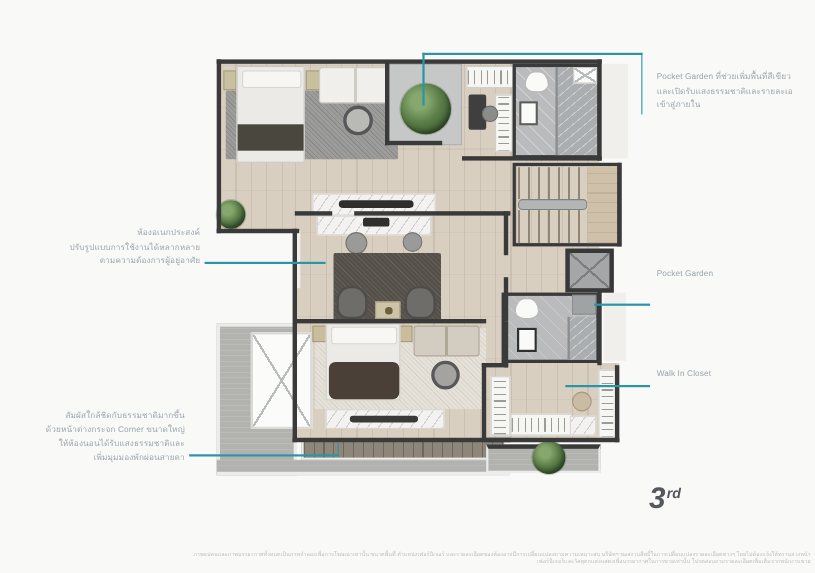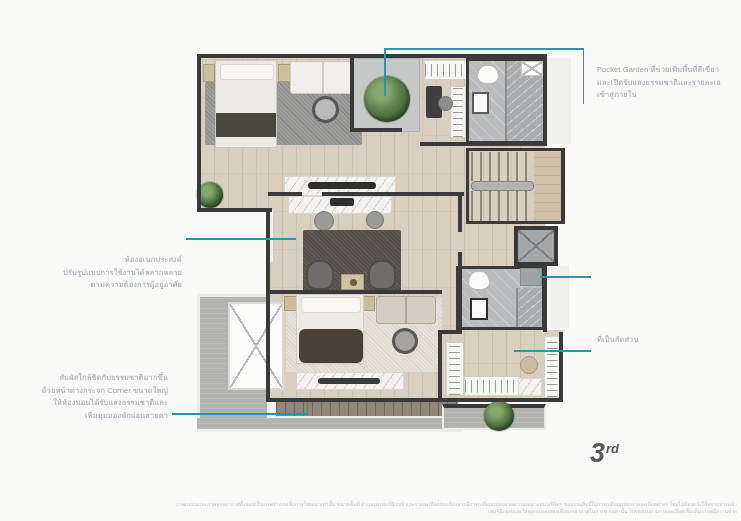--- a/index.html
+++ b/index.html
@@ -197,27 +197,28 @@
 
 </div>
 
 <div class="ann right-col" style="left:597px;top:64px;width:140px;">
   <div class="ann-lines">Pocket Garden ที่ช่วยเพิ่มพื้นที่สีเขียว
 และเปิดรับแสงธรรมชาติและรายละเอ
 เข้าสู่ภายใน</div>
 </div>
 
 <div class="ann right-col" style="left:597px;top:243px;width:140px;">
+  <div class="ann-title">Pocket Garden</div>
 </div>
 
 <div class="ann right-col" style="left:597px;top:334px;width:140px;">
-  <div class="ann-lines">ที่เป็นสัดส่วน</div>
-</div>
-
-<div class="ann left-col" style="left:30px;top:206px;width:152px;margin-top:48px;">
+  <div class="ann-title">Walk In Closet</div>
+</div>
+
+<div class="ann left-col" style="left:30px;top:206px;width:152px;">
   <div class="ann-lines">ห้องอเนกประสงค์
 ปรับรูปแบบการใช้งานได้หลากหลาย
 ตามความต้องการผู้อยู่อาศัย</div>
 </div>
 
 <div class="ann left-col" style="left:25px;top:372px;width:143px;">
   <div class="ann-lines">สัมผัสใกล้ชิดกับธรรมชาติมากขึ้น
 ด้วยหน้าต่างกระจก Corner ขนาดใหญ่
 ให้ห้องนอนได้รับแสงธรรมชาติและ
 เพิ่มมุมมองพักผ่อนสายตา</div>

